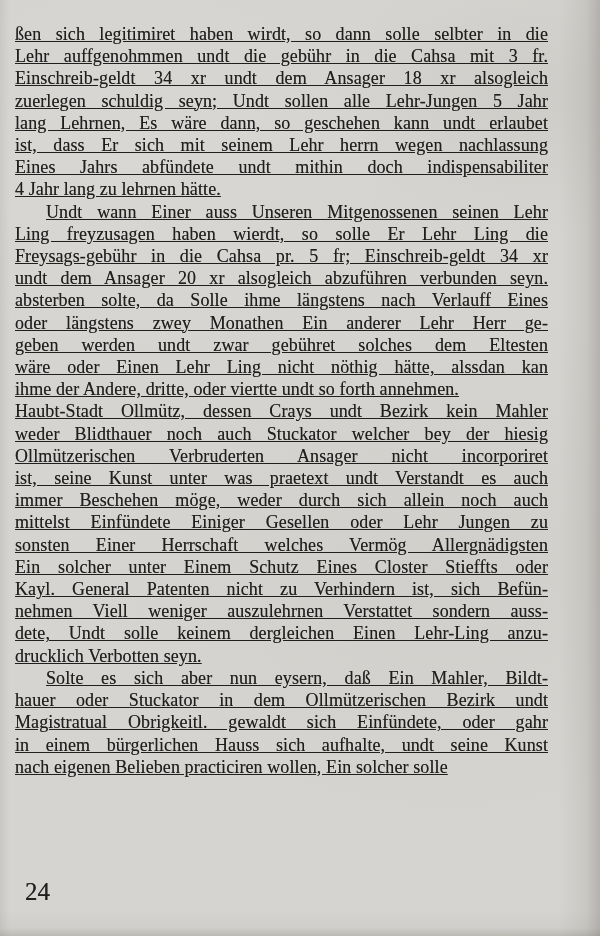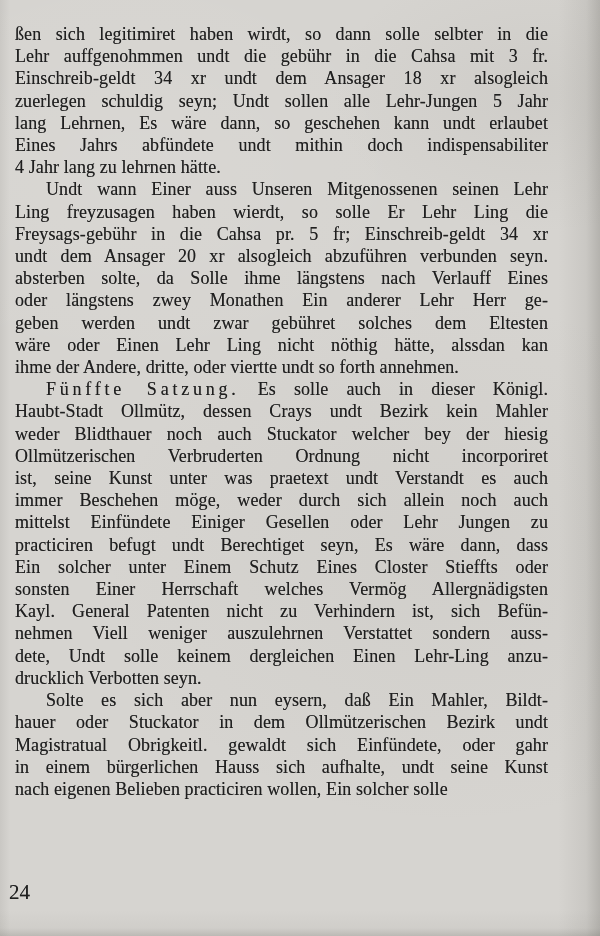--- a/index.html
+++ b/index.html
@@ -37,77 +37,77 @@
     color: var(--ink, #1f1f1f);
     text-shadow: 0 0 0.6px rgba(25,25,25,0.55);
     letter-spacing: 0.1px;
   }
   .paragraph { margin: 0; }
   .line {
     text-align: justify;
     text-align-last: justify;
     white-space: normal;
     hyphens: none;
+    text-decoration: underline;
   }
   .line.last {
     text-align-last: left;
   }
   .line.indent {
     text-indent: 31px;
   }
   .spaced {
     letter-spacing: 0.21em;
   }
   .page-number {
     position: absolute;
-    left: 9px;
+    left: 25px;
     top: 878px;
-    font-size: 21px;
+    font-size: 25px;
     line-height: 28px;
     color: var(--ink, #1f1f1f);
     text-shadow: 0 0 0.6px rgba(25,25,25,0.55);
     text-align: center;
   }
 </style>
 </head>
 <body>
 
 <div class="scan-page">
   <div class="text-block" id="text-block">
       <div class="paragraph">
         <div class="line">ßen sich legitimiret haben wirdt, so dann solle selbter in die</div>
         <div class="line">Lehr auffgenohmmen undt die gebühr in die Cahsa mit 3 fr.</div>
         <div class="line">Einschreib-geldt 34 xr undt dem Ansager 18 xr alsogleich</div>
         <div class="line">zuerlegen schuldig seyn; Undt sollen alle Lehr-Jungen 5 Jahr</div>
         <div class="line">lang Lehrnen, Es wäre dann, so geschehen kann undt erlaubet</div>
+        <div class="line">ist, dass Er sich mit seinem Lehr herrn wegen nachlassung</div>
         <div class="line">Eines Jahrs abfündete undt mithin doch indispensabiliter</div>
         <div class="line last">4 Jahr lang zu lehrnen hätte.</div>
       </div>
       <div class="paragraph">
         <div class="line indent">Undt wann Einer auss Unseren Mitgenossenen seinen Lehr</div>
         <div class="line">Ling freyzusagen haben wierdt, so solle Er Lehr Ling die</div>
         <div class="line">Freysags-gebühr in die Cahsa pr. 5 fr; Einschreib-geldt 34 xr</div>
         <div class="line">undt dem Ansager 20 xr alsogleich abzuführen verbunden seyn.</div>
         <div class="line">absterben solte, da Solle ihme längstens nach Verlauff Eines</div>
         <div class="line">oder längstens zwey Monathen Ein anderer Lehr Herr ge-</div>
         <div class="line">geben werden undt zwar gebühret solches dem Eltesten</div>
         <div class="line">wäre oder Einen Lehr Ling nicht nöthig hätte, alssdan kan</div>
         <div class="line last">ihme der Andere, dritte, oder viertte undt so forth annehmen.</div>
       </div>
       <div class="paragraph">
-        <div class="line indent"><span class="spaced">Fünffte Satzung.</span> <span>Es solle auch in dieser Königl.</span></div>
         <div class="line">Haubt-Stadt Ollmütz, dessen Crays undt Bezirk kein Mahler</div>
         <div class="line">weder Blidthauer noch auch Stuckator welcher bey der hiesig</div>
-        <div class="line">Ollmützerischen Verbruderten Ordnung nicht incorporiret</div>
+        <div class="line">Ollmützerischen Verbruderten Ansager nicht incorporiret</div>
         <div class="line">ist, seine Kunst unter was praetext undt Verstandt es auch</div>
         <div class="line">immer Beschehen möge, weder durch sich allein noch auch</div>
         <div class="line">mittelst Einfündete Einiger Gesellen oder Lehr Jungen zu</div>
-        <div class="line">practiciren befugt undt Berechtiget seyn, Es wäre dann, dass</div>
+        <div class="line">sonsten Einer Herrschaft welches Vermög Allergnädigsten</div>
         <div class="line">Ein solcher unter Einem Schutz Eines Closter Stieffts oder</div>
-        <div class="line">sonsten Einer Herrschaft welches Vermög Allergnädigsten</div>
         <div class="line">Kayl. General Patenten nicht zu Verhindern ist, sich Befün-</div>
         <div class="line">nehmen Viell weniger auszulehrnen Verstattet sondern auss-</div>
         <div class="line">dete, Undt solle keinem dergleichen Einen Lehr-Ling anzu-</div>
         <div class="line last">drucklich Verbotten seyn.</div>
       </div>
       <div class="paragraph">
         <div class="line indent">Solte es sich aber nun eysern, daß Ein Mahler, Bildt-</div>
         <div class="line">hauer oder Stuckator in dem Ollmützerischen Bezirk undt</div>
         <div class="line">Magistratual Obrigkeitl. gewaldt sich Einfündete, oder gahr</div>
         <div class="line">in einem bürgerlichen Hauss sich aufhalte, undt seine Kunst</div>

